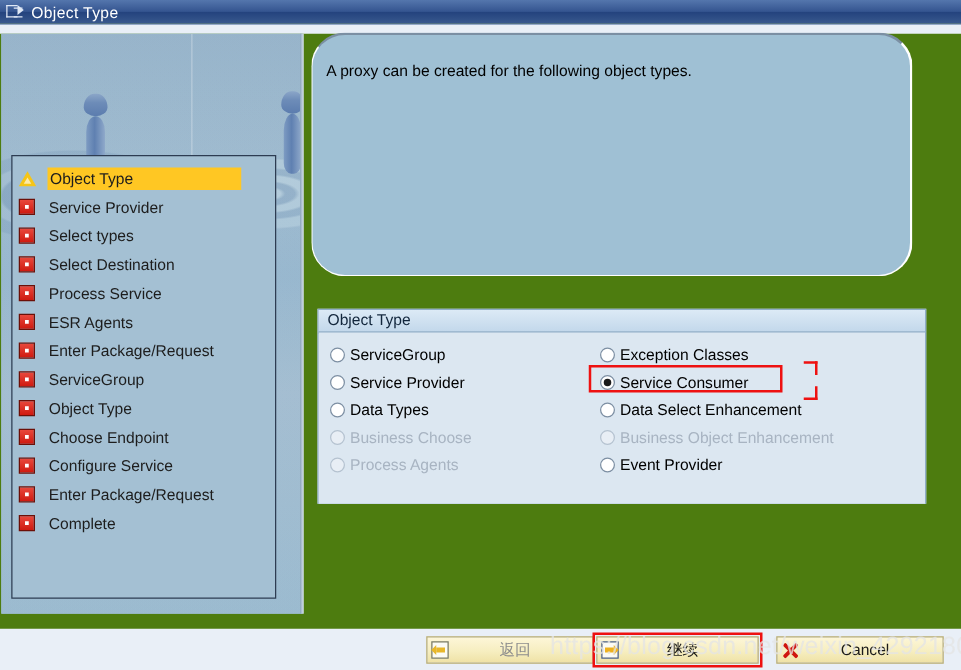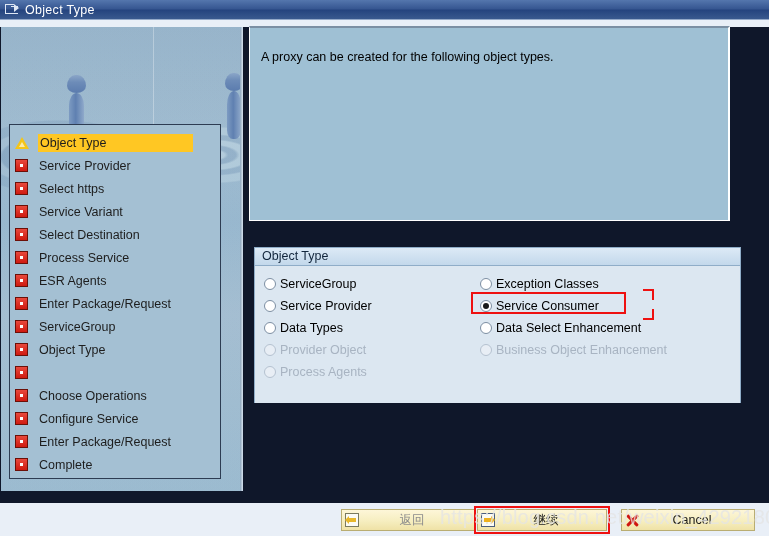--- a/index.html
+++ b/index.html
@@ -16,21 +16,21 @@
     overflow: hidden;
     position: relative;
   }
 
   
   #window {
     position: absolute;
     left: 0; top: 0;
     width: 769px;
     height: 536px;
-    background: #0f172a;
+    background: #4d7c0f;
     overflow: hidden;
   }
 
   
   #titlebar {
     position: absolute;
     left: 0; top: 0;
     width: 769px;
     height: 20px;
     background: linear-gradient(to bottom, #5476ad 0%, #355590 48%, #24437e 52%, #39598e 100%);
@@ -208,20 +208,21 @@
     position: absolute;
     left: 249px; top: 26px;
     width: 481px;
     height: 195px;
     background: #9fc0d4;
     border-top: 2px solid #7b8fa3;
     border-left: 1px solid #ffffff;
     border-right: 2px solid #ffffff;
     border-bottom: 1px solid #ffffff;
     box-sizing: border-box;
+    border-radius: 27px;
   }
   #desc-text {
     position: absolute;
     left: 11px; top: 22px;
     font-size: 12.5px;
     color: #000000;
     white-space: nowrap;
   }
 
   
@@ -442,25 +443,21 @@
         <div class="step current">
           <span class="step-ico tri"></span>
           <span class="step-lbl">Object Type</span>
         </div>
         <div class="step">
           <span class="step-ico sq"></span>
           <span class="step-lbl">Service Provider</span>
         </div>
         <div class="step">
           <span class="step-ico sq"></span>
-          <span class="step-lbl">Select https</span>
-        </div>
-        <div class="step">
-          <span class="step-ico sq"></span>
-          <span class="step-lbl">Service Variant</span>
+          <span class="step-lbl">Select types</span>
         </div>
         <div class="step">
           <span class="step-ico sq"></span>
           <span class="step-lbl">Select Destination</span>
         </div>
         <div class="step">
           <span class="step-ico sq"></span>
           <span class="step-lbl">Process Service</span>
         </div>
         <div class="step">
@@ -474,24 +471,21 @@
         <div class="step">
           <span class="step-ico sq"></span>
           <span class="step-lbl">ServiceGroup</span>
         </div>
         <div class="step">
           <span class="step-ico sq"></span>
           <span class="step-lbl">Object Type</span>
         </div>
         <div class="step">
           <span class="step-ico sq"></span>
-        </div>
-        <div class="step">
-          <span class="step-ico sq"></span>
-          <span class="step-lbl">Choose Operations</span>
+          <span class="step-lbl">Choose Endpoint</span>
         </div>
         <div class="step">
           <span class="step-ico sq"></span>
           <span class="step-lbl">Configure Service</span>
         </div>
         <div class="step">
           <span class="step-ico sq"></span>
           <span class="step-lbl">Enter Package/Request</span>
         </div>
         <div class="step">
@@ -517,21 +511,21 @@
           <div class="radio-row">
             <span class="radio-mark"></span>
             <span class="radio-lbl">Service Provider</span>
           </div>
           <div class="radio-row">
             <span class="radio-mark"></span>
             <span class="radio-lbl">Data Types</span>
           </div>
           <div class="radio-row disabled">
             <span class="radio-mark"></span>
-            <span class="radio-lbl">Provider Object</span>
+            <span class="radio-lbl">Business Choose</span>
           </div>
           <div class="radio-row disabled">
             <span class="radio-mark"></span>
             <span class="radio-lbl">Process Agents</span>
           </div>
         </div>
       <div class="radio-col right">
           <div class="radio-row">
             <span class="radio-mark"></span>
             <span class="radio-lbl">Exception Classes</span>
@@ -540,20 +534,24 @@
             <span class="radio-mark"></span>
             <span class="radio-lbl">Service Consumer</span>
           </div>
           <div class="radio-row">
             <span class="radio-mark"></span>
             <span class="radio-lbl">Data Select Enhancement</span>
           </div>
           <div class="radio-row disabled">
             <span class="radio-mark"></span>
             <span class="radio-lbl">Business Object Enhancement</span>
+          </div>
+          <div class="radio-row">
+            <span class="radio-mark"></span>
+            <span class="radio-lbl">Event Provider</span>
           </div>
         </div>
     </div>
   </div>
   <div id="hl-box"></div>
   <div class="corner-mark tr"></div>
   <div class="corner-mark br"></div>
 
   <div id="btnbar">
     <div class="sapbtn" id="btn-back">

